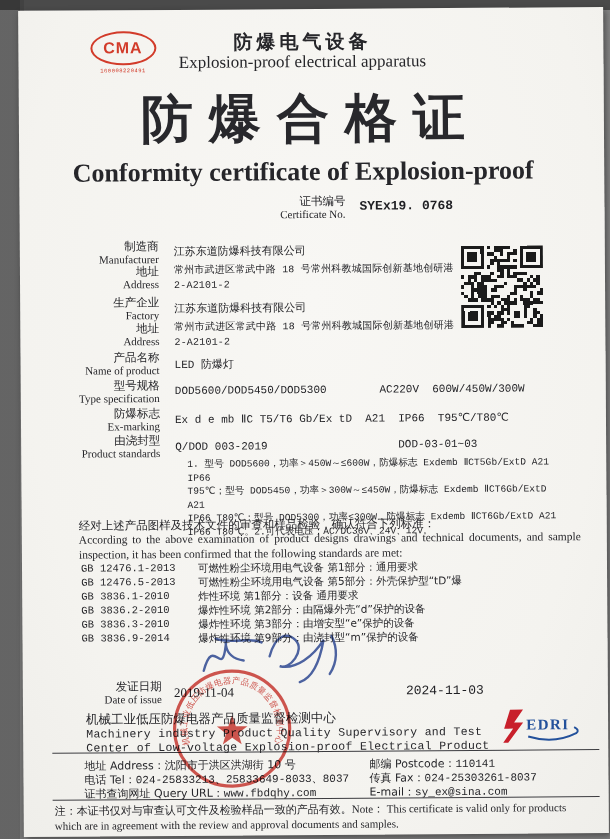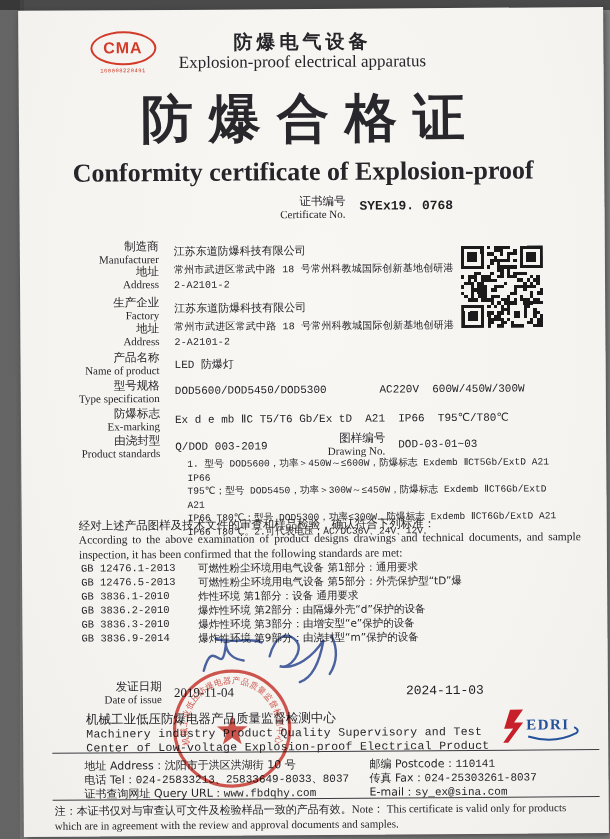--- a/index.html
+++ b/index.html
@@ -146,24 +146,20 @@
         <div class="en">Ex-marking</div>
   </div>
   <div class="fval" style="top:412px;white-space:pre;">Ex d e mb ⅡC T5/T6 Gb/Ex tD  A21  IP66  T95℃/T80℃</div>
 
   <div class="flabel" style="top:432px;">
     <div class="cn">由浇封型</div>
         <div class="en">Product standards</div>
   </div>
   <div class="fval" style="top:440px;">Q/DOD 003-2019</div>
 
-  <div class="flabel" style="left:265px;top:431px;">
-    <div class="cn">图样编号</div>
-        <div class="en">Drawing No.</div>
-  </div>
   <div class="fval" style="left:398px;top:439px;">DOD-03-01~03</div>
 
   <div class="abs note-block">1.  型号 DOD5600，功率＞450W～≤600W，防爆标志 Exdemb ⅡCT5Gb/ExtD A21 IP66
 T95℃；型号 DOD5450，功率＞300W～≤450W，防爆标志 Exdemb ⅡCT6Gb/ExtD A21
 IP66 T80℃：型号 DOD5300，功率≤300W，防爆标志 Exdemb ⅡCT6Gb/ExtD A21
 IP66 T80℃。2.可代表电压：AC/DC36V、24V、12V。</div>
 
   <div class="abs statement-cn">经对上述产品图样及技术文件的审查和样品检验，确认符合下列标准：</div>
   <div class="abs statement-en serif">According to the above examination of product designs drawings and technical documents, and sample inspection, it has been confirmed that the following standards are met:</div>
 

